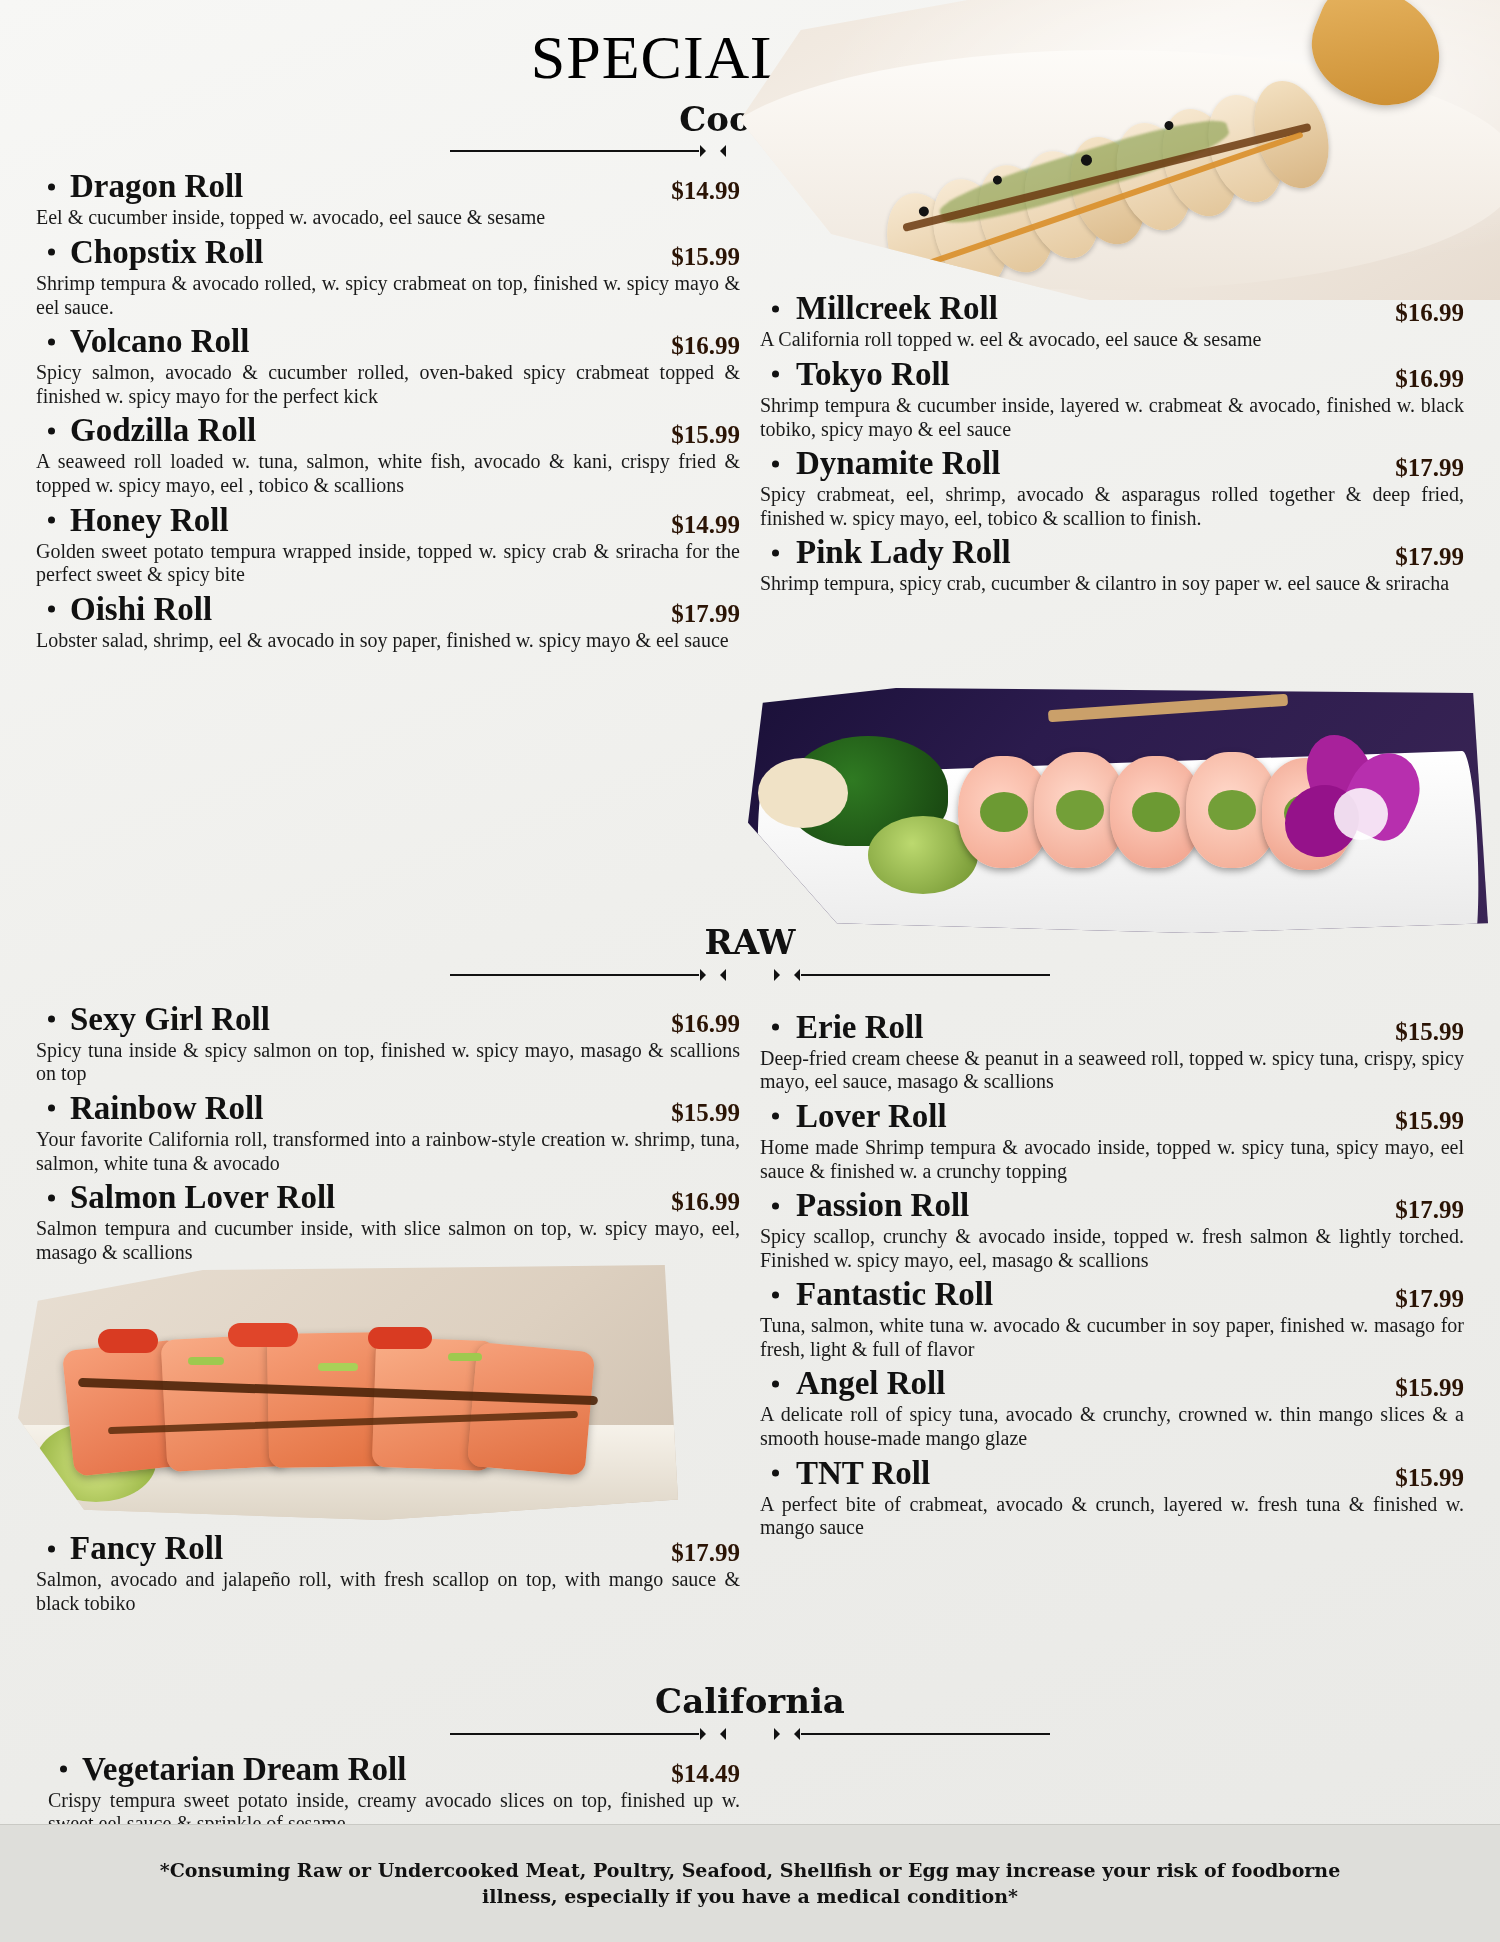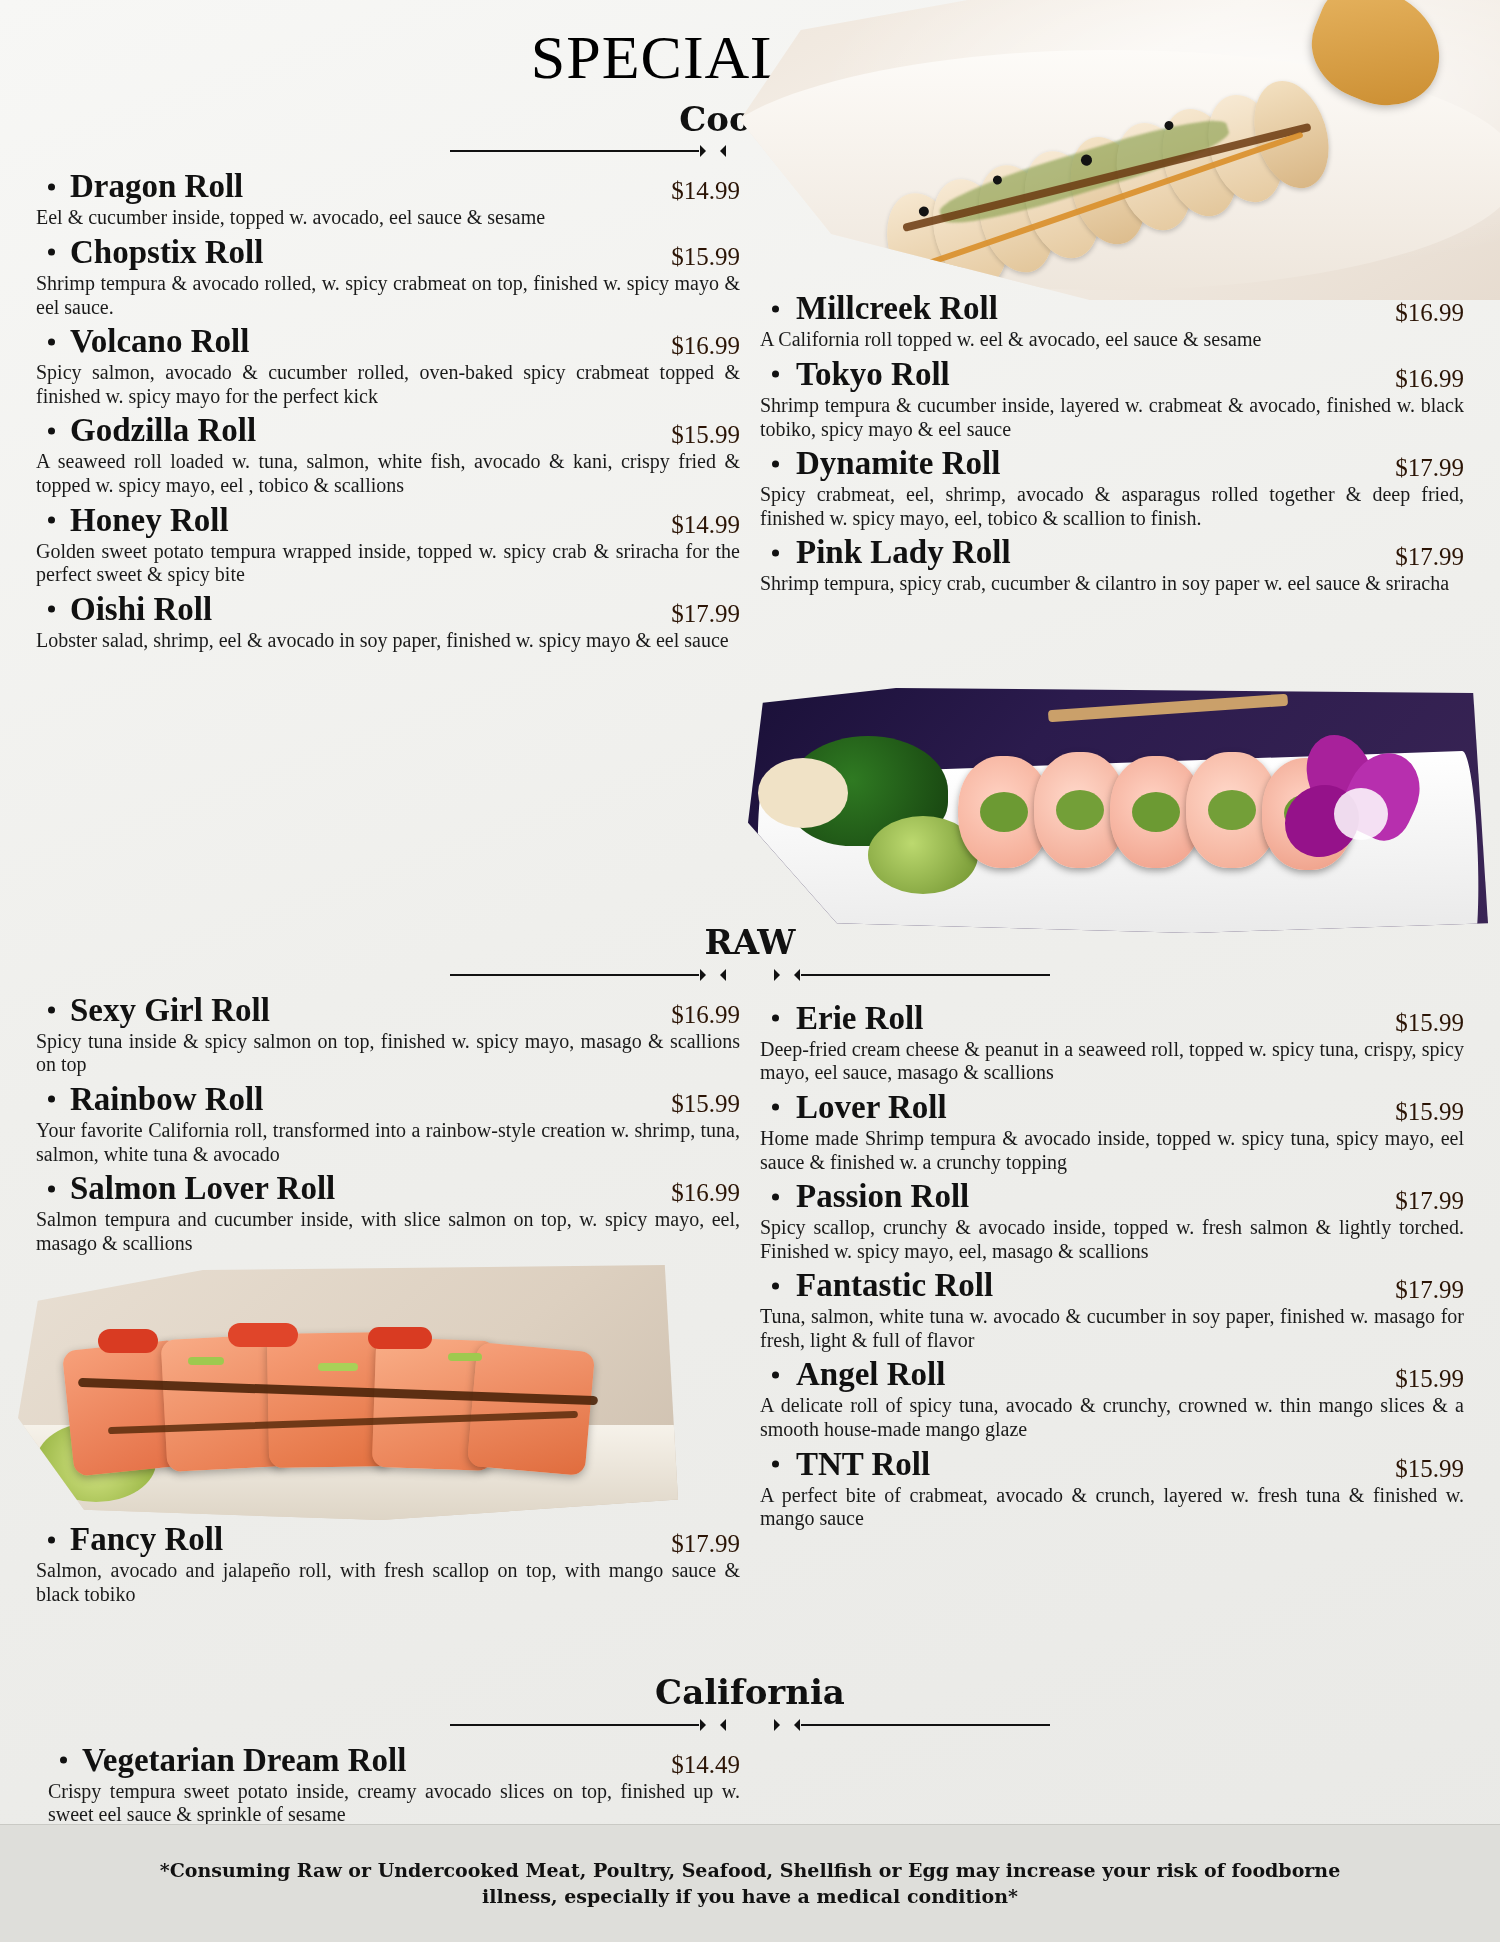--- a/index.html
+++ b/index.html
@@ -81,21 +81,21 @@
     white-space:nowrap;
   }
   .item-name::before {
     content:"";
     position:absolute; left:12px; top:50%;
     transform:translateY(-50%);
     width:7px;height:7px;border-radius:50%;
     background:#111;
   }
   .item-price {
-    font-weight:normal;
+    font-weight:bold;
     font-size:25px;
     font-family:"Liberation Serif", serif;
     color:#2b1405;
     white-space:nowrap;
   }
   .item-desc {
     font-size:20px;
     line-height:1.18;
     text-align:justify;
     color:#1a1a1a;
@@ -341,21 +341,21 @@
       <div class="bar"></div>
         <div class="dia"></div>
         <div class="dia2"></div>
       <div style="width:46px"></div>
       <div class="dia"></div>
         <div class="dia2"></div>
         <div class="bar"></div>
     </div>
   </div>
 
-  <div class="cols" style="margin-top:10px;">
+  <div class="cols" style="margin-top:19px;">
 
     <div class="col col-left">
       <div class="item">
         <div class="item-head">
           <span class="item-name">Sexy Girl Roll</span>
           <span class="item-price">$16.99</span>
         </div>
         <div class="item-desc">Spicy tuna inside &amp; spicy salmon on top, finished w. spicy mayo, masago &amp; scallions on top</div>
       </div>
 

